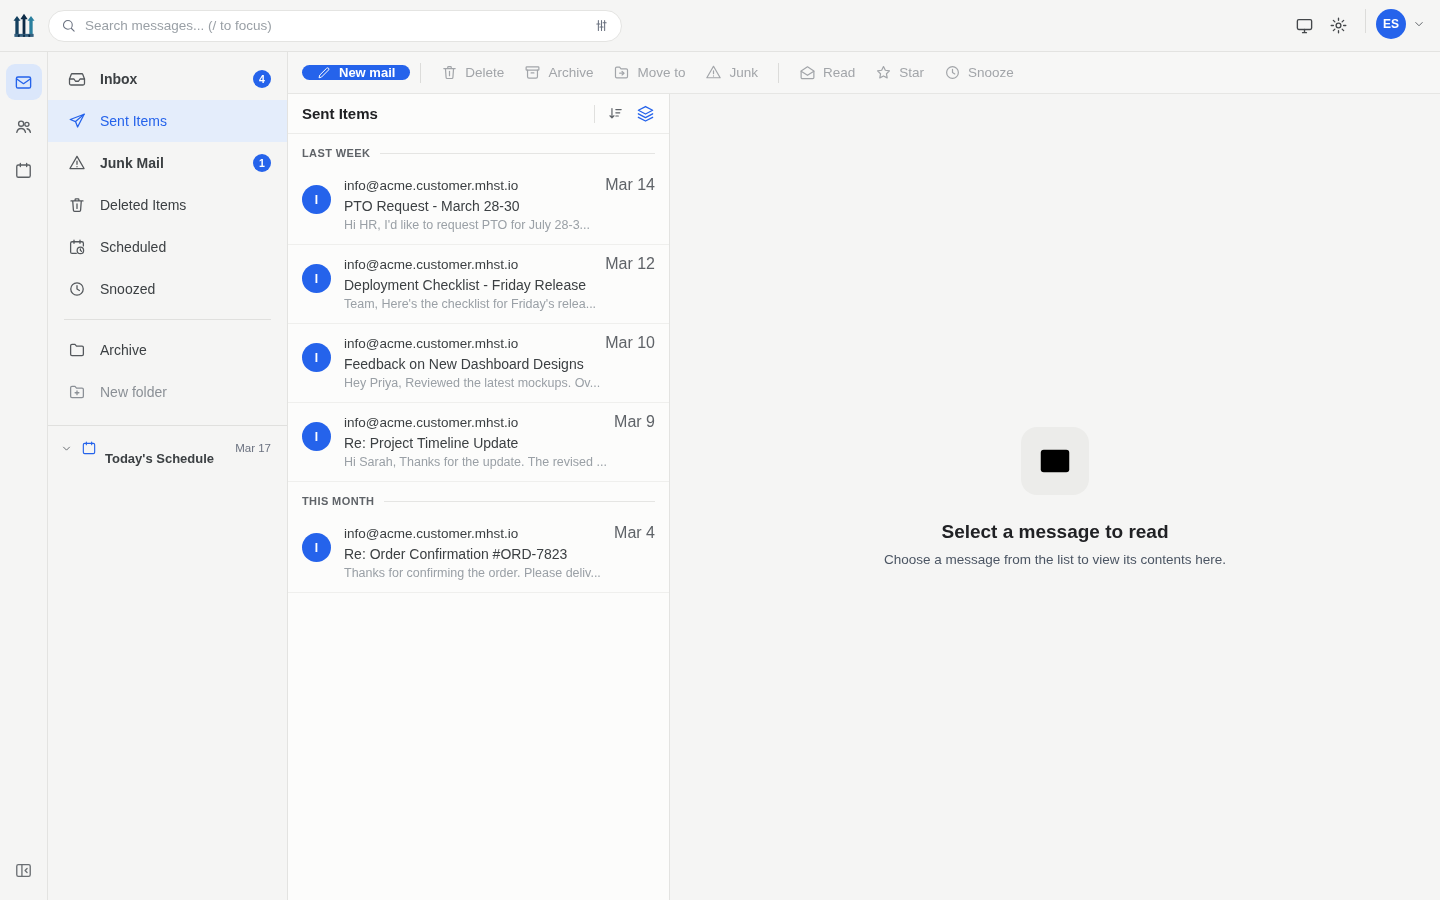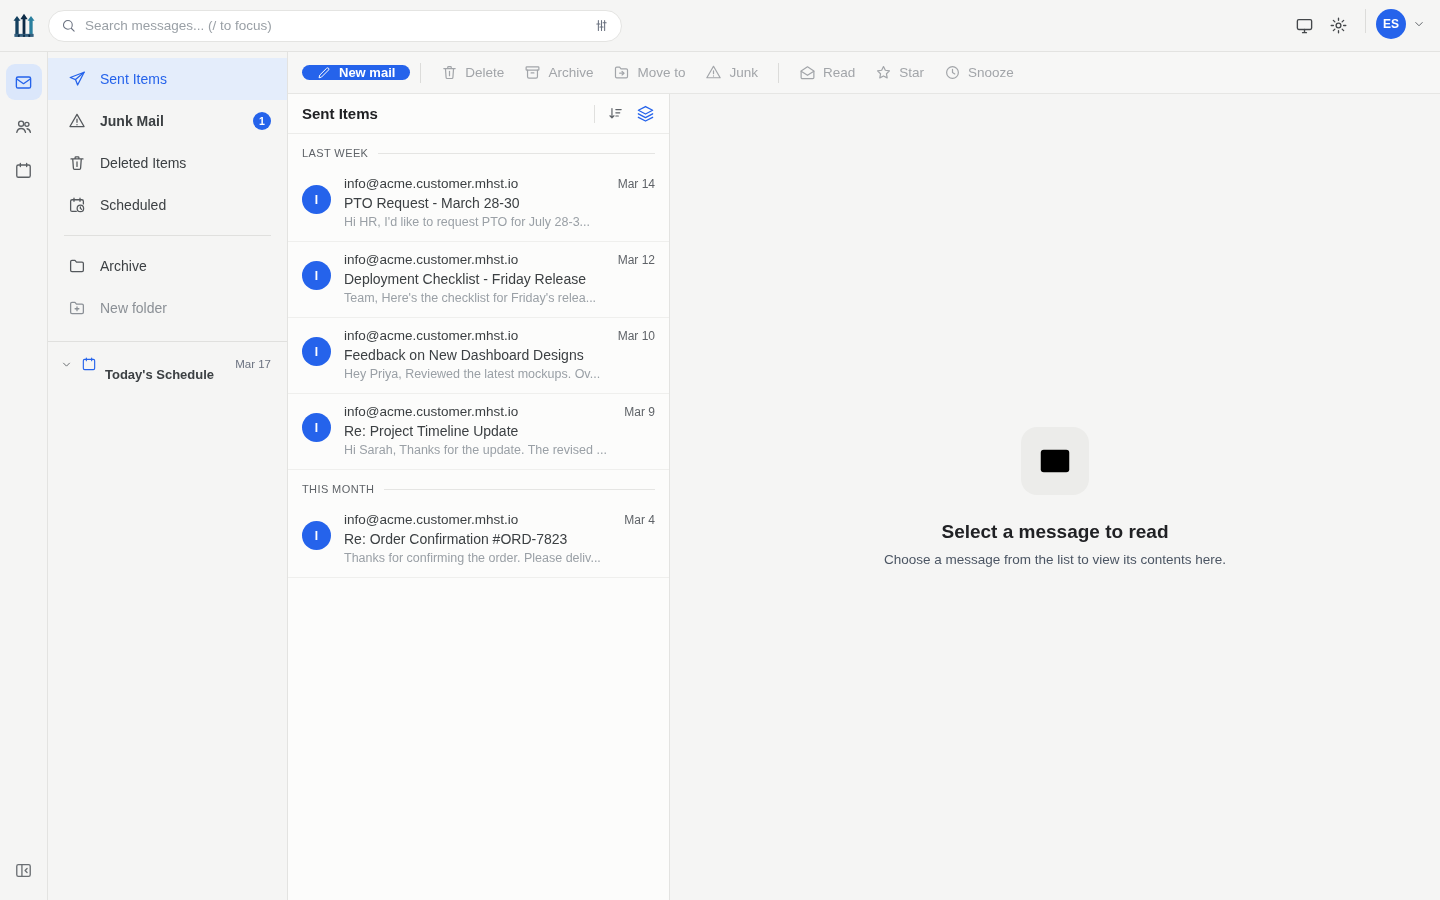--- a/index.html
+++ b/index.html
@@ -73,29 +73,29 @@
   .list-header { height:40px; flex:none; display:flex; align-items:center; padding:0 14px; border-bottom:1px solid #ececea; }
   .list-title { font-size:15px; font-weight:700; color:#202124; }
   .lh-right { margin-left:auto; display:flex; align-items:center; gap:12px; }
   .lh-divider { width:1px; height:18px; background:#e0e0de; }
   .lh-sort { color:#5f6368; background:none; border:none; display:flex; cursor:pointer; }
   .lh-sort svg { width:17px; height:17px; }
   .lh-layers { color:#2563eb; background:none; border:none; display:flex; cursor:pointer; }
   .lh-layers svg { width:19px; height:19px; }
 
   .section-header { display:flex; align-items:center; gap:10px; padding:13px 14px 7px; }
-  .section-label { font-size:11px; font-weight:400; color:#5f6368; letter-spacing:.4px; white-space:nowrap; }
+  .section-label { font-size:11px; font-weight:700; color:#5f6368; letter-spacing:.4px; white-space:nowrap; }
   .section-line { flex:1; height:1px; background:#e5e5e3; }
 
   .msg { display:flex; gap:13px; padding:10px 14px 12px; border-bottom:1px solid #efefed; cursor:pointer; background:#fcfcfb; }
   .msg-avatar { width:29px; height:29px; border-radius:50%; background:#2563eb; color:#fff; font-size:12px; font-weight:600; display:flex; align-items:center; justify-content:center; margin-top:9px; flex:none; }
   .msg-body { flex:1; min-width:0; }
   .msg-top { display:flex; align-items:baseline; }
   .msg-sender { flex:1; font-size:13.5px; font-weight:500; color:#3c4043; white-space:nowrap; overflow:hidden; text-overflow:ellipsis; }
-  .msg-date { flex:none; margin-left:10px; font-size:12px; color:#5f6368; }
+  .msg-date { flex:none; margin-left:10px; font-size:16px; color:#5f6368; }
   .msg-subject { margin-top:4px; font-size:14px; color:#3c4043; white-space:nowrap; overflow:hidden; text-overflow:ellipsis; }
   .msg-preview { margin-top:4px; font-size:12.5px; color:#9aa0a6; white-space:nowrap; overflow:hidden; text-overflow:ellipsis; }
 
   .readingpane { flex:1; background:#f5f5f4; display:flex; align-items:center; justify-content:center; }
   .empty { display:flex; flex-direction:column; align-items:center; text-align:center; }
   .empty-icon { width:68px; height:68px; border-radius:16px; background:#ececea; display:flex; align-items:center; justify-content:center; color:#5f6368; }
   .empty-icon svg { width:36px; height:36px; stroke-width:1.4; }
   .empty-title { margin-top:26px; font-size:19px; font-weight:700; color:#202124; }
   .empty-sub { margin-top:9px; font-size:13.5px; color:#4b5563; }
 </style>
@@ -191,20 +191,30 @@
             <rect x="3.5" y="4.5" width="17" height="15" rx="2"></rect>
             <path d="M10 4.5v15"></path>
             <path d="m16.5 9.5-2.5 2.5 2.5 2.5"></path>
           </svg>
         </span>
       </button>
     </div>
 
   <div class="sidebar">
     <div id="folders-main">
+        <div class="folder bold">
+          <span class="icon">
+            <svg viewBox="0 0 24 24">
+              <path d="M5.3 5h13.4a1 1 0 0 1 .9.6L22 12v6a2 2 0 0 1-2 2H4a2 2 0 0 1-2-2v-6l2.4-6.4A1 1 0 0 1 5.3 5z"></path>
+              <path d="M2 12h6l2 3h4l2-3h6"></path>
+            </svg>
+          </span>
+          <span class="folder-label">Inbox</span>
+          <span class="badge">4</span>
+        </div>
         <div class="folder active">
           <span class="icon">
             <svg viewBox="0 0 24 24">
               <path d="M21.5 3 3 10l7 2.8L12.8 20z"></path>
               <path d="M10 12.8 21.5 3"></path>
             </svg>
           </span>
           <span class="folder-label">Sent Items</span>
         </div>
         <div class="folder bold">
@@ -229,20 +239,29 @@
         <div class="folder">
           <span class="icon">
             <svg viewBox="0 0 24 24">
               <path d="M20.5 10.5V7a2 2 0 0 0-2-2h-13a2 2 0 0 0-2 2v11.5a2 2 0 0 0 2 2H11"></path>
               <path d="M8 3v4M16 3v4"></path>
               <circle cx="16.5" cy="16.5" r="4.3"></circle>
               <path d="M16.5 14.5v2l1.5 1.2"></path>
             </svg>
           </span>
           <span class="folder-label">Scheduled</span>
+        </div>
+        <div class="folder">
+          <span class="icon">
+            <svg viewBox="0 0 24 24">
+              <circle cx="12" cy="12" r="8.3"></circle>
+              <path d="M12 7.5V12l3.2 2"></path>
+            </svg>
+          </span>
+          <span class="folder-label">Snoozed</span>
         </div>
       </div>
     <div class="side-divider"></div>
     <div id="folders-secondary">
         <div class="folder">
           <span class="icon">
             <svg viewBox="0 0 24 24">
               <path d="M3.5 6.3A1.8 1.8 0 0 1 5.3 4.5h4l2 2.3h7.4a1.8 1.8 0 0 1 1.8 1.8v9.1a1.8 1.8 0 0 1-1.8 1.8H5.3a1.8 1.8 0 0 1-1.8-1.8z"></path>
             </svg>
           </span>

